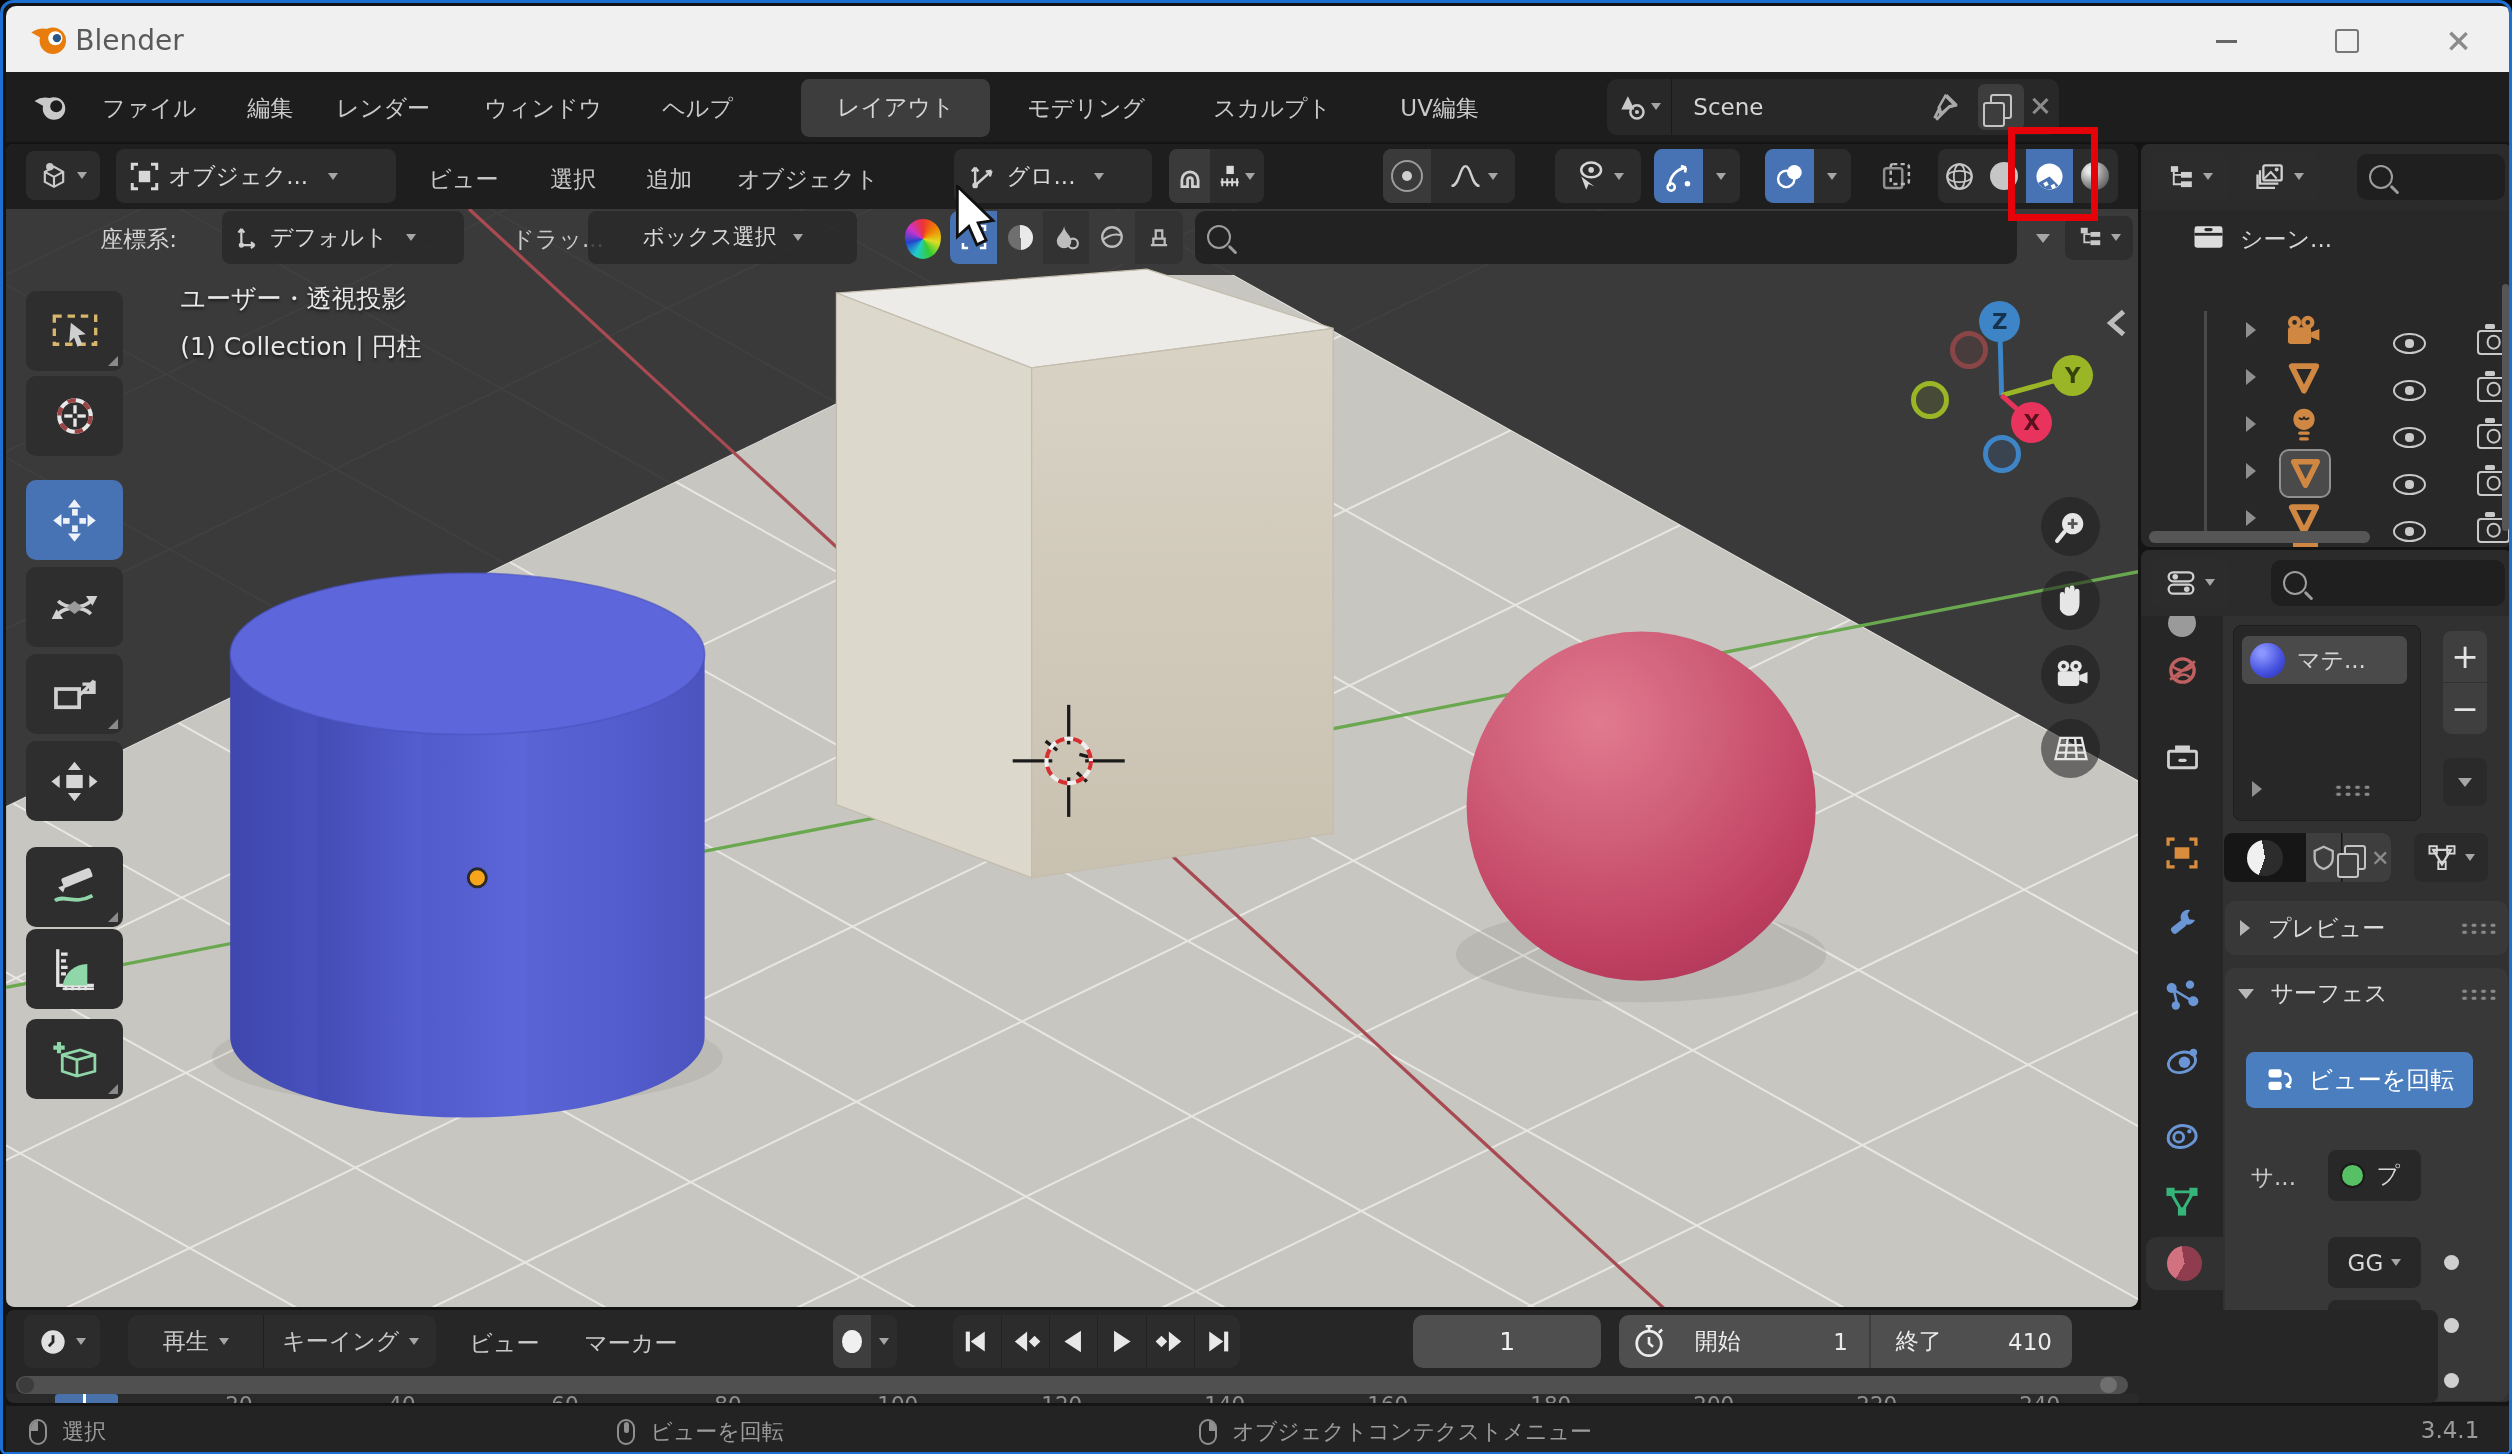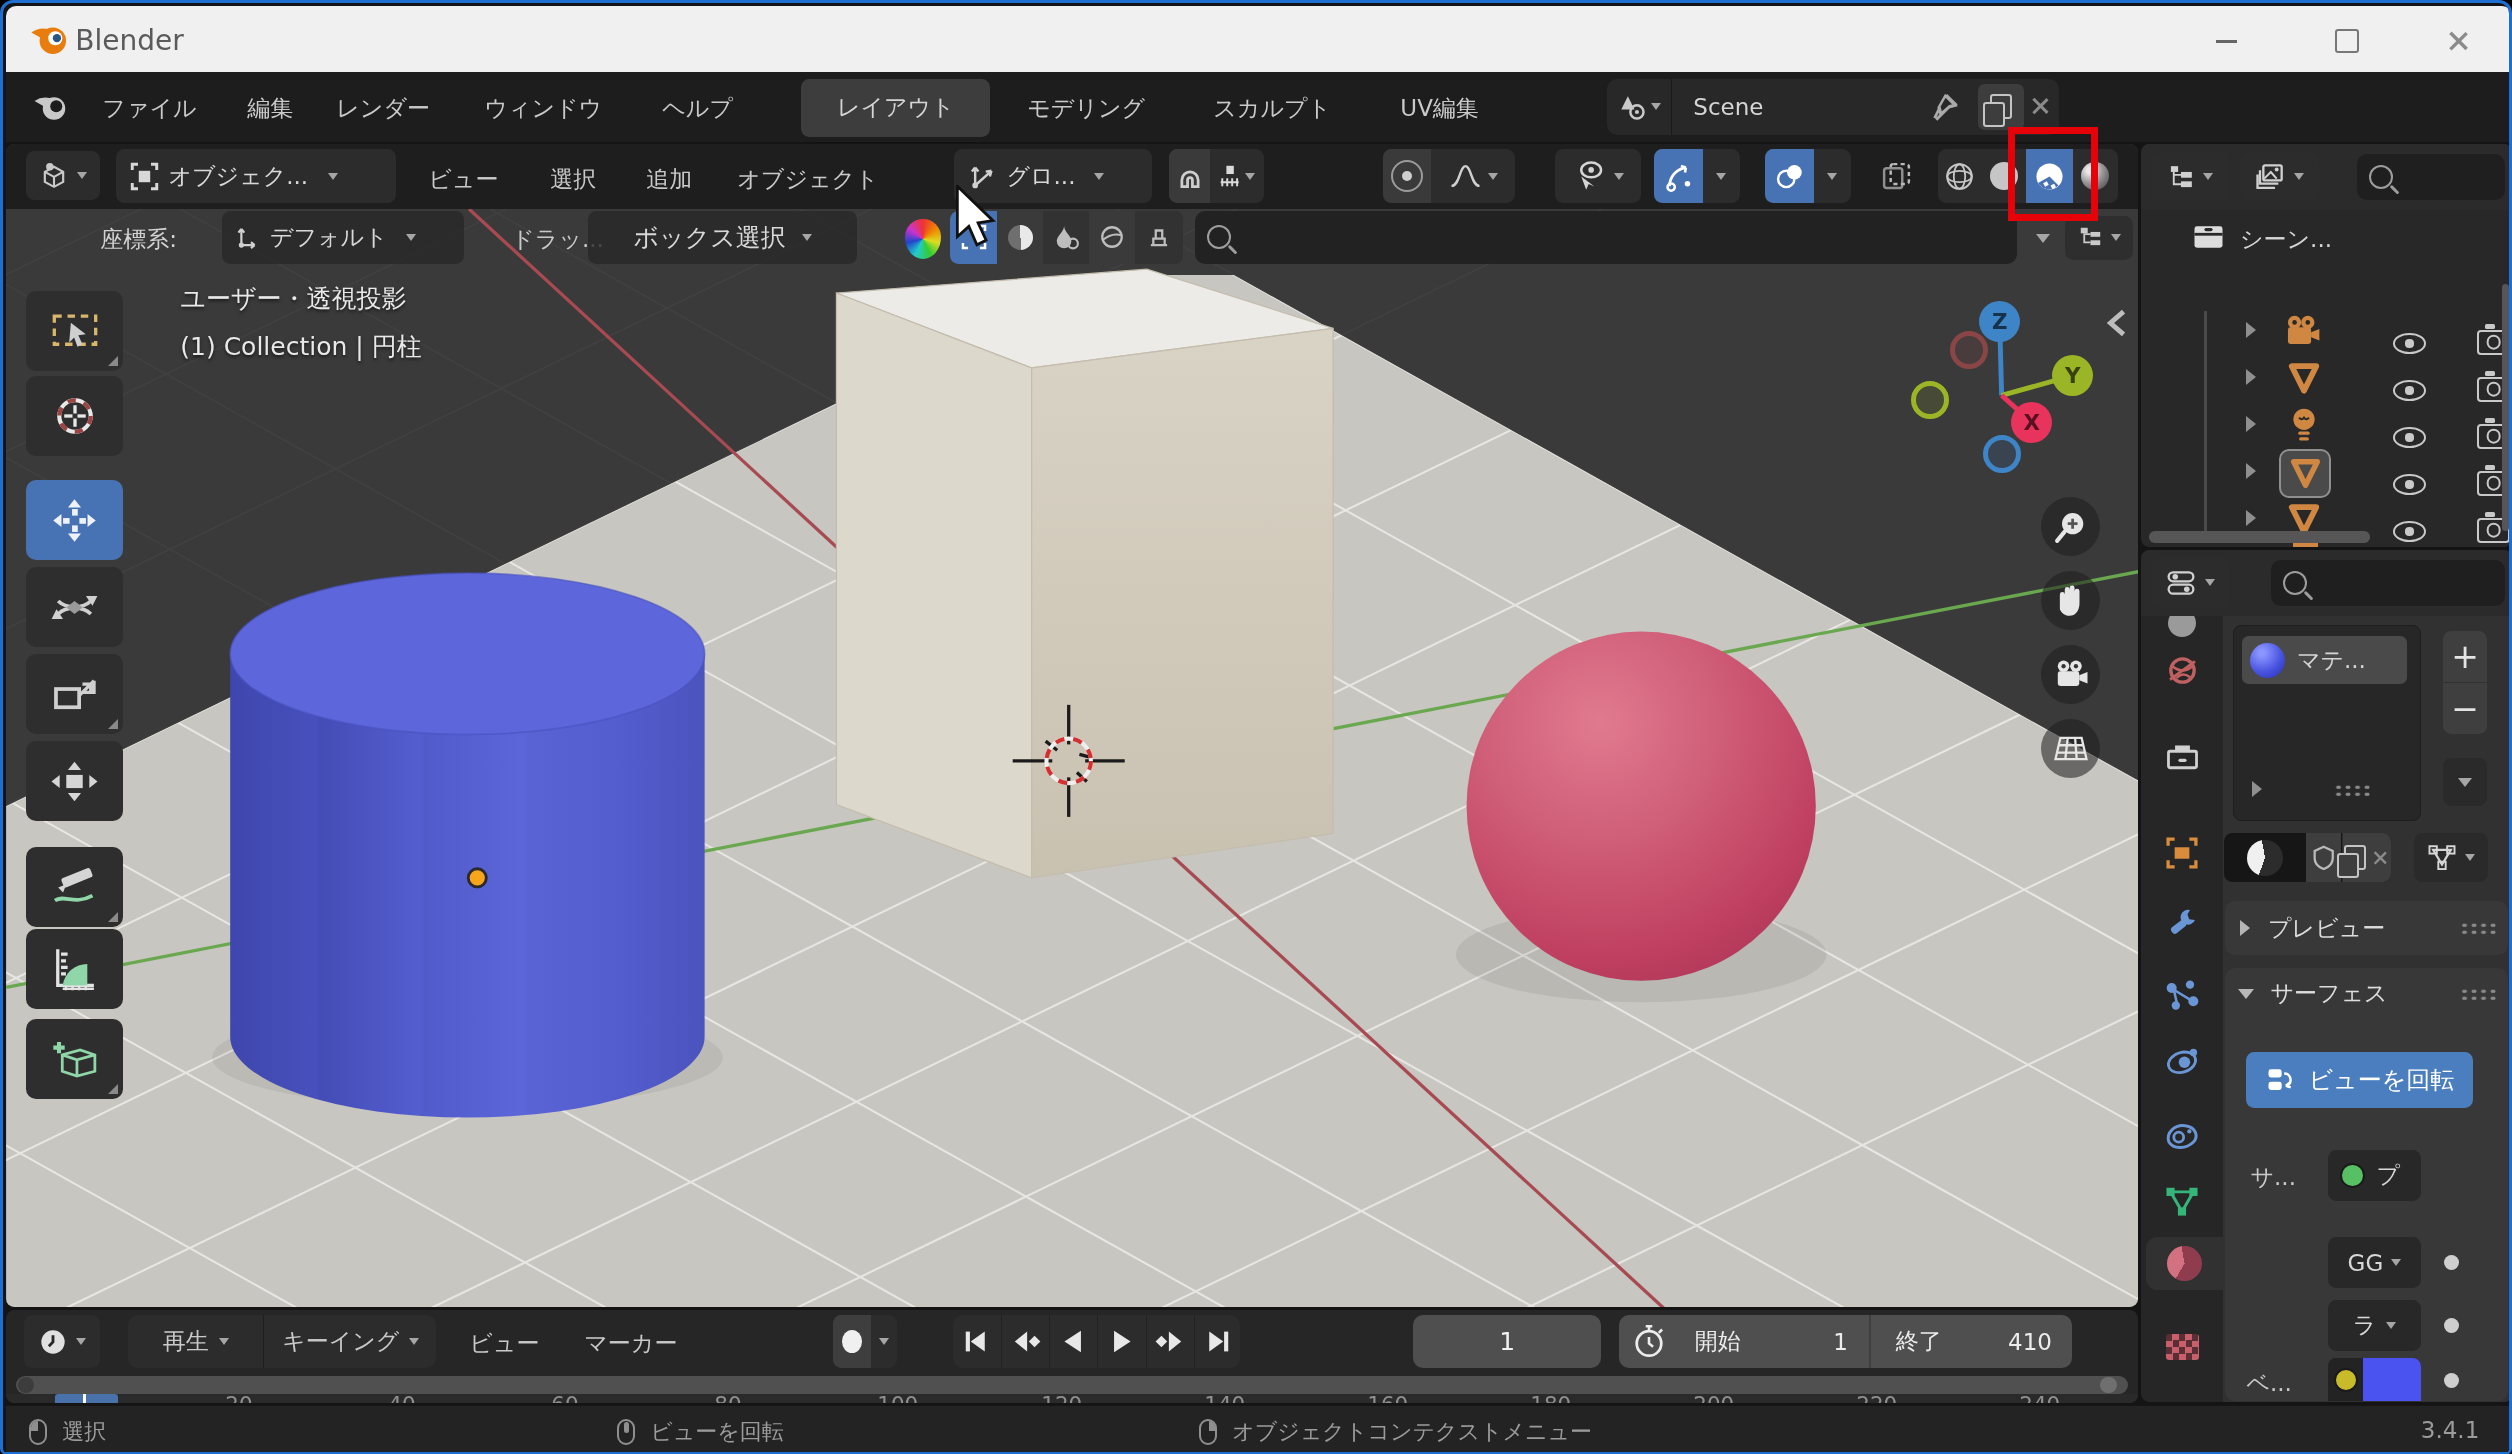--- a/index.html
+++ b/index.html
@@ -350,21 +350,21 @@
       <div class="btn" style="left:216px;top:1.6px;width:242px;height:53px;justify-content:flex-start;padding:0 11.5px;background:#282828cc;">
         <svg width="28" height="28" viewBox="0 0 38 38">
           <path d="M10,30 V8 M10,8 L6,13 M10,8 L14,13 M10,30 H28 M28,30 L23,26 M28,30 L23,34" fill="none" stroke="#d0d0d0" stroke-width="3"></path>
           <circle cx="10" cy="30" r="3.5" fill="#d0d0d0"></circle>
         </svg>
         <span style="font-size:23px;">デフォルト</span>
         <span class="chev-s" style="margin-left:10px;"></span>
       </div>
       <div class="abs tm" style="left:481px;top:15px;margin-left:24px;">ドラッ...</div>
       <div class="btn" style="left:582px;top:1.6px;width:269px;height:53px;background:#282828cc;">
-        <span style="font-size:25px;">ボックス選択</span>
+        <span style="font-size:22px;">ボックス選択</span>
         <span class="chev-s" style="margin-left:8.2px;"></span>
       </div>
       <span class="abs" style="left:899px;top:10px;width:36px;height:40px;border-radius:50% 50% 50% 50%/45% 45% 55% 55%;background:conic-gradient(#e33,#e80,#dd2,#3c3,#2cc,#24c,#c3c,#e33);"></span>
       <div class="abs" style="left:944px;top:1.6px;width:233px;height:53px;background:#2c2c2ccc;border-radius:8.2px;">
         <div class="abs" style="left:0;top:0;width:47px;height:53px;background:#4772b3;border-radius:8.2px 0 0 8.2px;display:flex;align-items:center;justify-content:center;">
           <svg width="28" height="28" viewBox="0 0 38 38">
             <path d="M4,11 V4 H11 M27,4 H34 V11 M34,27 V34 H27 M11,34 H4 V27" fill="none" stroke="#fff" stroke-width="3.4"></path>
           </svg>
         </div>
         <div class="abs" style="left:47px;top:0;width:46px;height:53px;background:#3a3a3a;display:flex;align-items:center;justify-content:center;">
@@ -797,21 +797,21 @@
       <div class="abs" style="left:103px;top:390px;width:93px;height:43px;background:#282828;border-radius:8.2px 8.2px 0 0;overflow:hidden;">
         <div class="abs" style="left:0;top:0;width:35px;height:43px;display:flex;align-items:center;justify-content:center;background:#232323;">
           <span style="width:20px;height:20px;border-radius:50%;background:#c8bb2a;border:2.5px solid #1a1a1a;"></span>
         </div>
         <div class="abs" style="left:35px;top:0;width:58px;height:43px;background:#4a52f0;"></div>
       </div>
       <span class="dot-radio" style="left:219px;top:405px;"></span>
     </div>
   </div>
 
-  <div class="ed" style="left:3.3px;top:1307px;width:2132px;height:93px;background:#262626;">
+  <div class="ed" style="left:3.3px;top:1307px;width:2432px;height:93px;background:#262626;">
     <div class="btn" style="left:18px;top:5px;width:76px;height:53px;">
       <svg width="30" height="30" viewBox="0 0 36 36">
         <circle cx="18" cy="18" r="14" fill="#e0e0e0"></circle>
         <path d="M18,10 V18 L13,23" stroke="#262626" stroke-width="3.4" fill="none"></path>
       </svg>
       <span class="chev-s"></span>
     </div>
     <div class="abs" style="left:122px;top:5px;width:308px;height:53px;background:#2c2c2c;border-radius:10px;">
       <div class="abs row" style="left:0;top:0;width:135px;height:53px;justify-content:center;gap:10px;border-right:1.6px solid #1f1f1f;">
         <span class="tm">再生</span>

